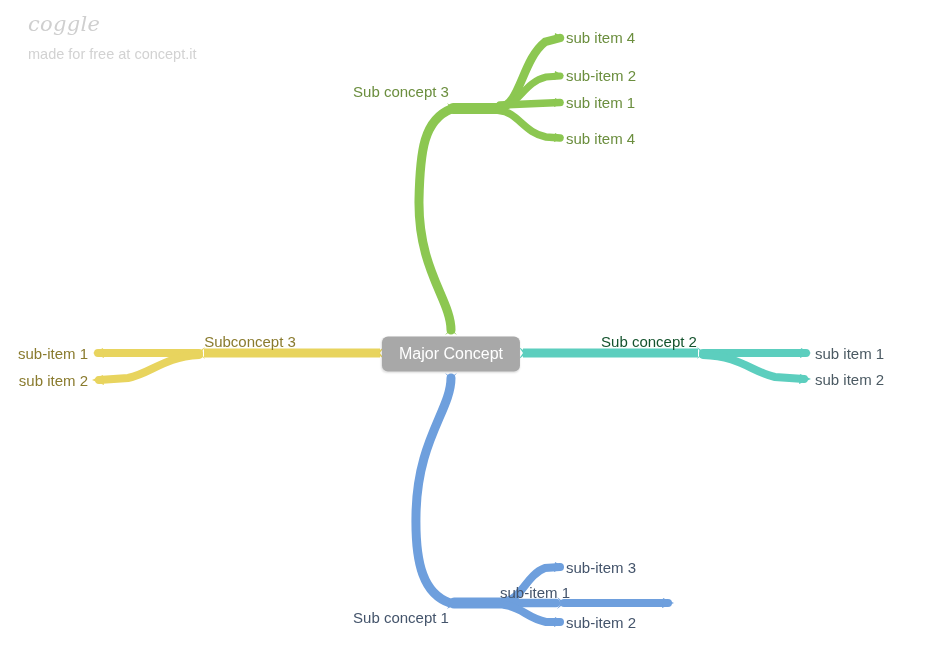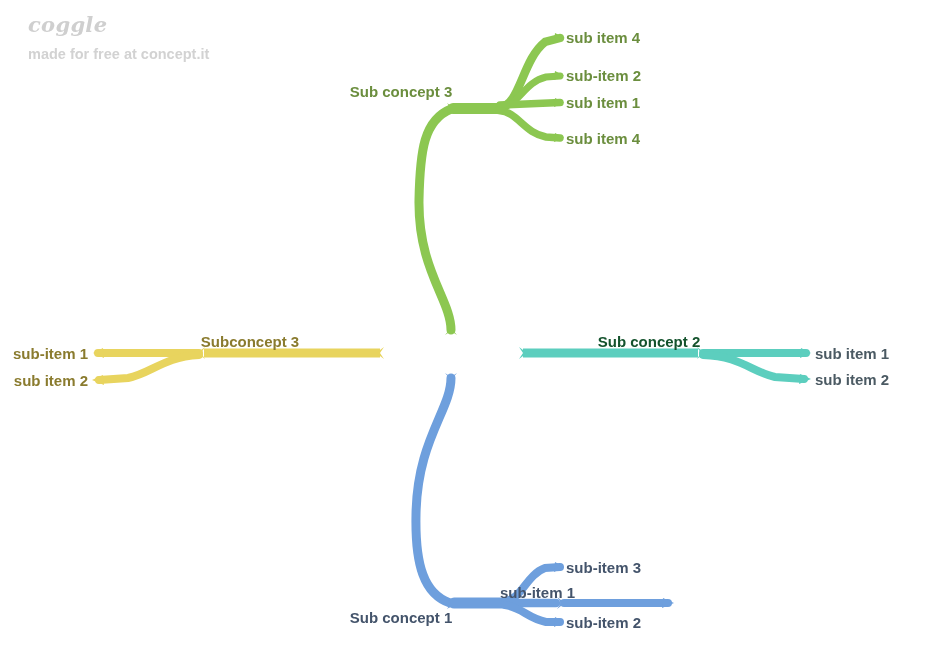--- a/index.html
+++ b/index.html
@@ -13,21 +13,20 @@
     width: 940px;
     height: 665px;
     overflow: hidden;
     position: relative;
   }
   #canvas {
     position: relative;
     width: 940px;
     height: 506px;
     background: #ffffff;
-    font-weight: bold;
   }
   svg.branches {
     position: absolute;
     left: 0;
     top: 0;
     width: 940px;
     height: 665px;
   }
   .brand {
     position: absolute;
@@ -160,20 +159,21 @@
 
       <path d="M 564,603 L 668,603" fill="none" stroke="#6E9FDD" stroke-width="8" stroke-linecap="round"></path>
       <path d="M 663,598 L 674,603 L 662,608 Z" fill="#6E9FDD"></path>
 
       <path d="M 505,605 C 523,608 527,618 546,622 L 560,622" fill="none" stroke="#6E9FDD" stroke-width="8" stroke-linecap="round"></path>
       <path d="M 555,617 L 564,622 L 554,627 Z" fill="#6E9FDD"></path>
     </g>
 
   </svg>
 
+  <div class="central-node" style="left:451px; top:354px;">Major Concept</div>
 
   <div class="node-label anchor-center" style="left:401px; top:91px; color:#6B8E3E;text-align:center;">Sub concept 3</div>
 
   <div class="node-label anchor-center" style="left:649px; top:341px; color:#14532d;">Sub concept 2</div>
 
   <div class="node-label anchor-center" style="left:250px; top:341px; color:#8A7B2E;">Subconcept 3</div>
 
   <div class="node-label anchor-center" style="left:401px; top:617px; color:#44546B;">Sub concept 1</div>
 
   <div class="node-label anchor-left" style="left:566px; top:37px; color:#6B8E3E;">sub item 4</div>

